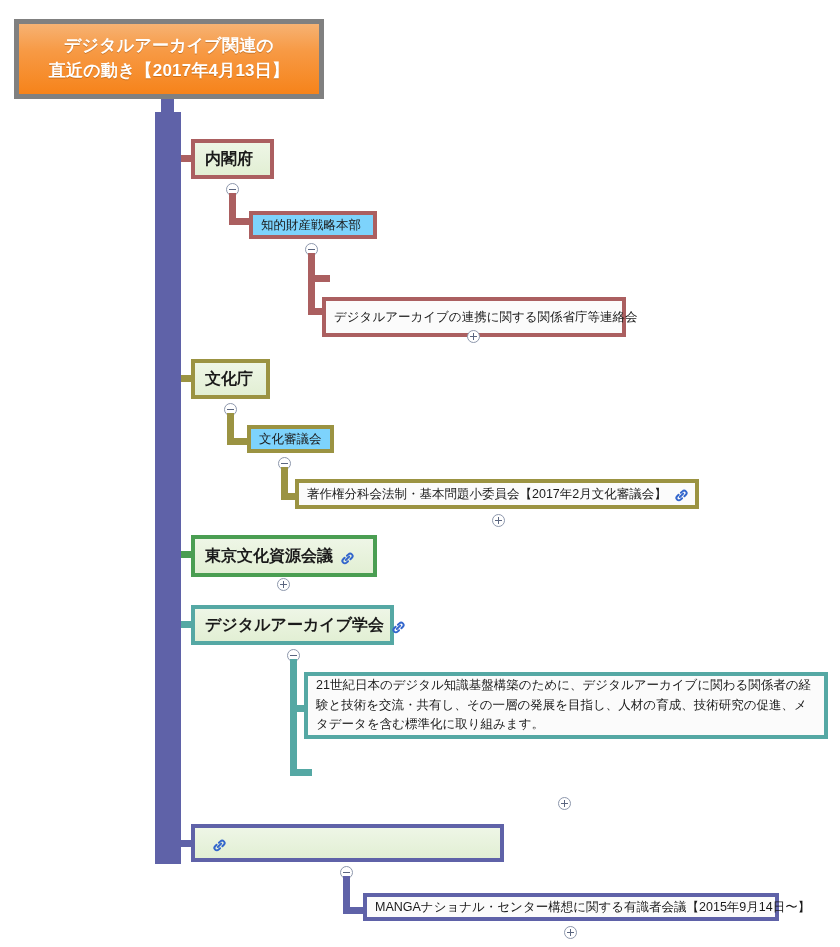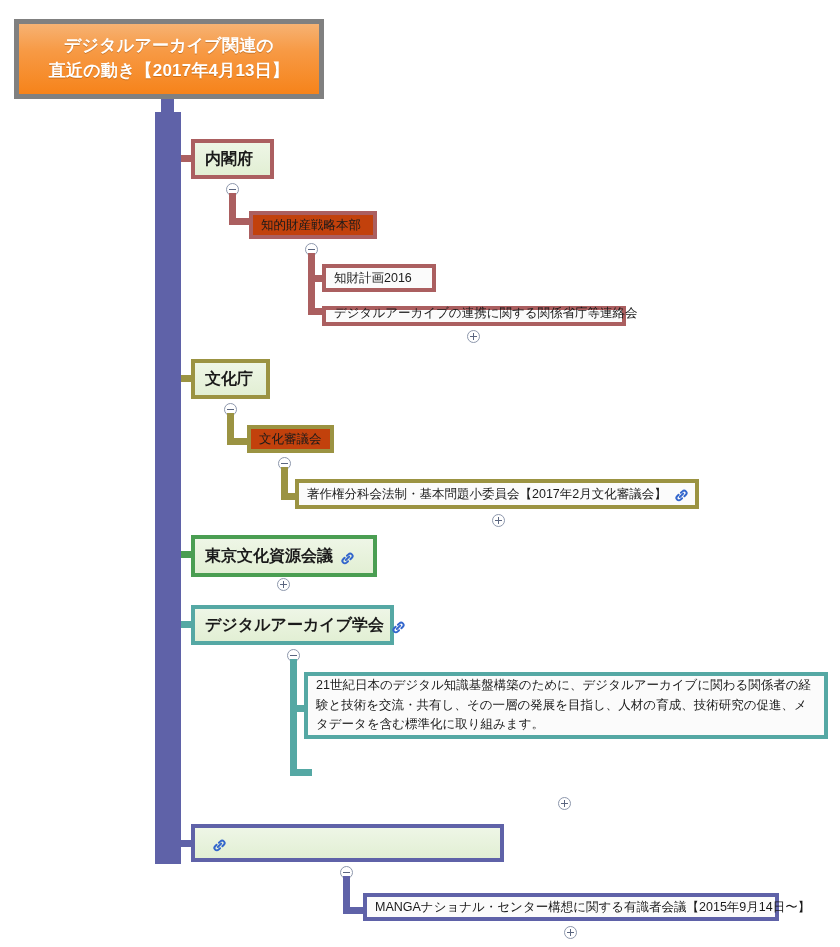--- a/index.html
+++ b/index.html
@@ -34,21 +34,21 @@
     display:flex;align-items:center;
     background:#fbfbfb;
     white-space:nowrap;
   }
   .node.lvl1{
     background:linear-gradient(180deg,#eef6e6 0%,#e2efd4 100%);
     font-weight:bold;font-size:16px;color:#1a1a1a;
     border-width:4px;border-style:solid;padding:0 10px;
   }
   .node.lvl2{
-    background:#c2410c;font-size:12.5px;color:#1a1a1a;
+    background:#7dd3fc;font-size:12.5px;color:#1a1a1a;
     border-width:4px;border-style:solid;padding:0 8px;
   }
   .node.lvl3{
     background:#fbfbfb;font-size:12.5px;color:#1a1a1a;
     border-width:4px;border-style:solid;padding:0 8px;
   }
   .node.wrap{white-space:normal;line-height:1.55;align-items:center;}
 
   
   .c-red    {border-color:#ab5f60;}
@@ -116,25 +116,22 @@
   <div class="conn h b-red" style="left:229px;top:218px;width:26px;"></div>
   <div class="node lvl2 c-red" style="left:249px;top:211px;width:128px;height:28px;">
     <span>知的財産戦略本部</span>
   </div>
   <div class="toggle" style="left:305px;top:243px;">
       <i></i>
     </div>
 
   <div class="conn v b-red" style="left:308px;top:253px;height:60px;"></div>
   <div class="conn h b-red" style="left:308px;top:275px;width:22px;"></div>
-  <div class="node lvl3 c-red" style="left:322px;top:264px;width:114px;height:28px;">
-    <span>知財計画2016</span>
-  </div>
   <div class="conn h b-red" style="left:308px;top:308px;width:22px;"></div>
-  <div class="node lvl3 c-red" style="left:322px;top:306px;width:304px;height:20px;align-items:flex-end;">
+  <div class="node lvl3 c-red" style="left:322px;top:297px;width:304px;height:40px;">
     <span>デジタルアーカイブの連携に関する関係省庁等連絡会</span>
   </div>
   <div class="toggle plus" style="left:467px;top:330px;">
       <i></i>
     </div>
 
   <div class="conn h b-olive" style="left:181px;top:375px;width:14px;"></div>
   <div class="node lvl1 c-olive" style="left:191px;top:359px;width:79px;height:40px;">
     <span>文化庁</span>
   </div>

